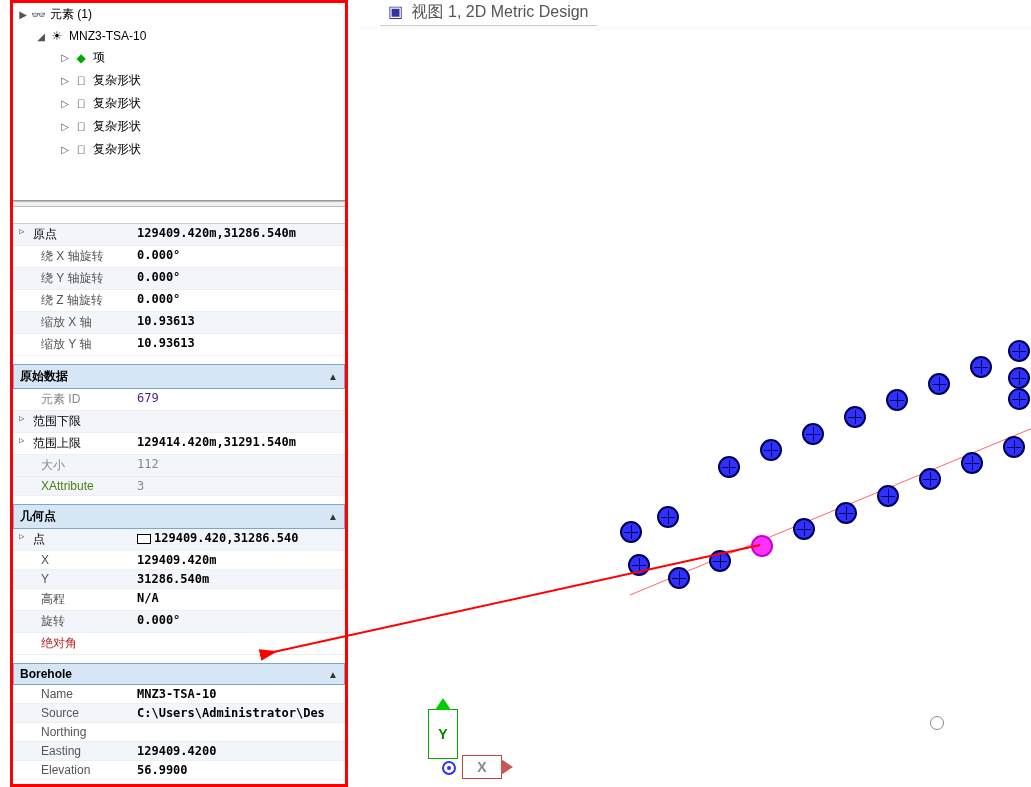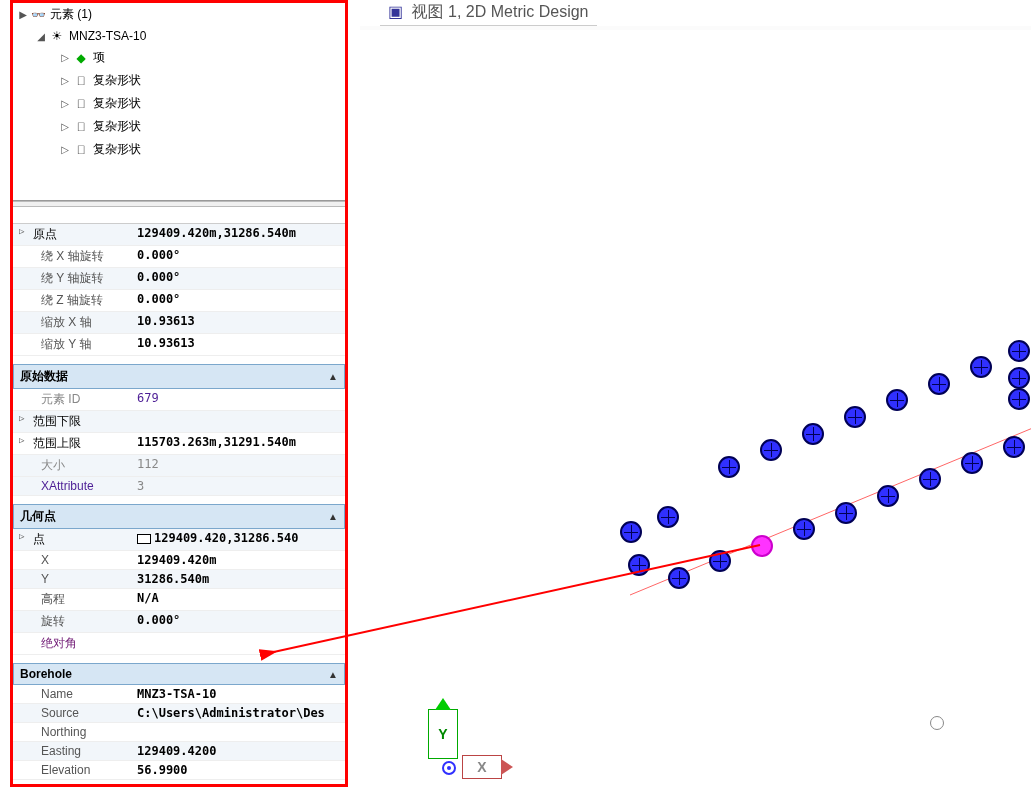--- a/index.html
+++ b/index.html
@@ -133,28 +133,28 @@
     </div>
     <div class="prop-row">
         <div class="prop-label2" style="color:#888;">元素 ID</div>
         <div class="prop-value normal" style="color:#4c1d95;">679</div>
       </div>
     <div class="prop-row alt">
         <div class="prop-label"><span class="exp-tri">▷</span><span>范围下限</span></div>
       </div>
     <div class="prop-row">
         <div class="prop-label"><span class="exp-tri">▷</span><span>范围上限</span></div>
-        <div class="prop-value">115703.263m,31291.540m</div>
+        <div class="prop-value">129414.420m,31291.540m</div>
       </div>
     <div class="prop-row alt">
         <div class="prop-label2" style="color:#888;">大小</div>
         <div class="prop-value normal" style="color:#888;">112</div>
       </div>
     <div class="prop-row alt">
-        <div class="prop-label2" style="color:#4c1d95;">XAttribute</div>
+        <div class="prop-label2" style="color:#4d7c0f;">XAttribute</div>
         <div class="prop-value normal" style="color:#888;">3</div>
       </div>
 
     <div style="height:8px;"></div>
     <div class="prop-section-header">
       <span>几何点</span>
       <span class="collapse-arrow">▲</span>
     </div>
     <div class="prop-row alt">
         <div class="prop-label"><span class="exp-tri">▷</span><span>点</span></div>
@@ -170,21 +170,21 @@
       </div>
     <div class="prop-row">
         <div class="prop-label2">高程</div>
         <div class="prop-value">N/A</div>
       </div>
     <div class="prop-row alt">
         <div class="prop-label2">旋转</div>
         <div class="prop-value">0.000°</div>
       </div>
     <div class="prop-row">
-        <div class="prop-label2" style="color:#701a75;">绝对角</div>
+        <div class="prop-label2" style="color:#b91c1c;">绝对角</div>
       </div>
 
     <div style="height:8px;"></div>
     <div class="prop-section-header">
       <span>Borehole</span>
       <span class="collapse-arrow">▲</span>
     </div>
     <div class="prop-row">
         <div class="prop-label2">Name</div>
         <div class="prop-value">MNZ3-TSA-10</div>

